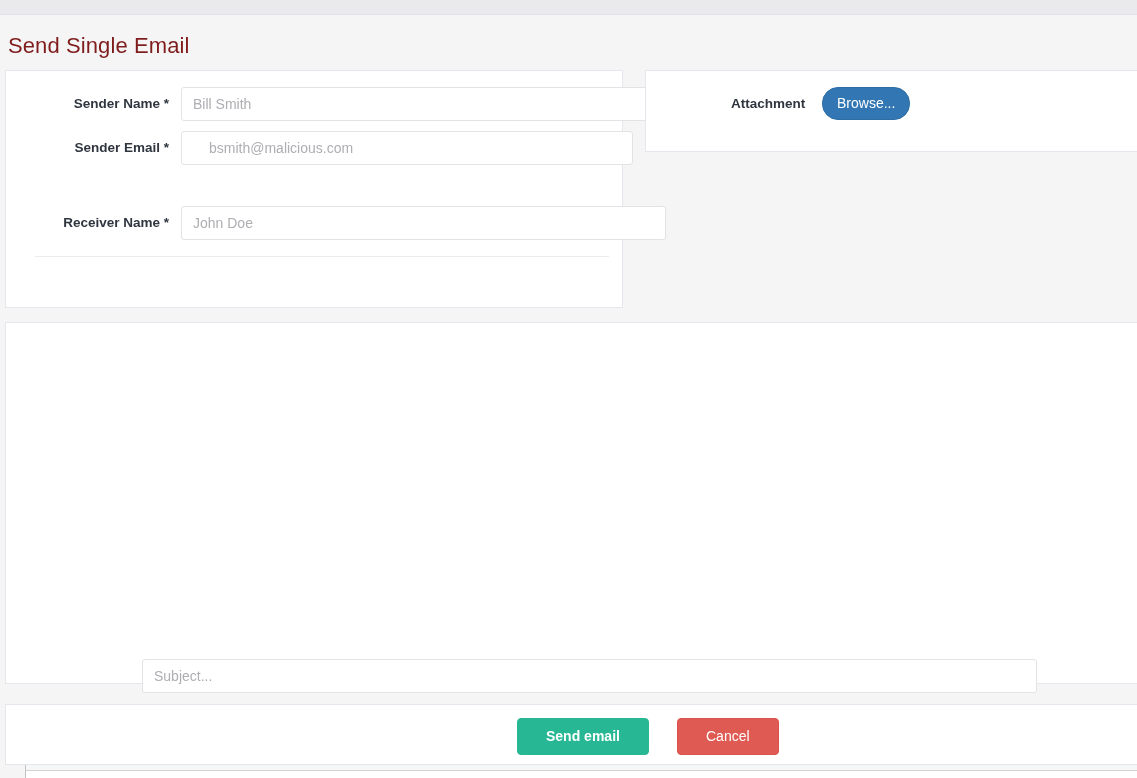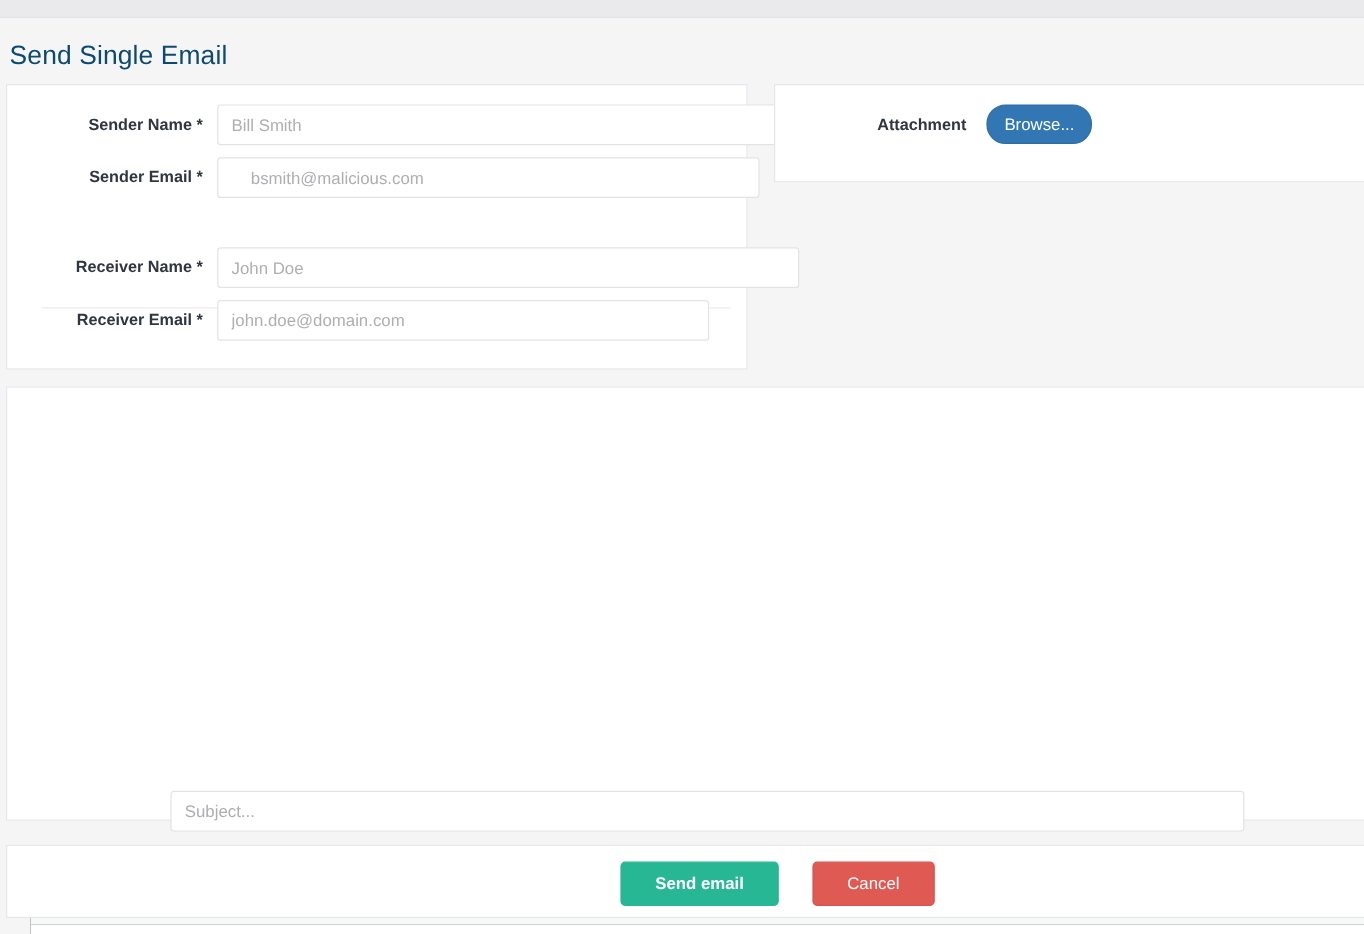--- a/index.html
+++ b/index.html
@@ -10,21 +10,21 @@
     font-size:14px;
     color:#333;
     -webkit-font-smoothing:antialiased;
   }
   .topbar{
     position:absolute;left:0;top:0;width:1137px;height:15px;
     background:#eaeaec;border-bottom:1px solid #dfe2e8;box-sizing:border-box;
   }
   .page-title{
     position:absolute;left:8px;top:33px;
-    font-size:22px;font-weight:400;color:#0c4a6e;letter-spacing:.1px;
+    font-size:22px;font-weight:400;color:#7f1d1d;letter-spacing:.1px;
   }
 
   
   .panel{
     position:absolute;background:#fff;border:1px solid #e6e7ed;
     box-sizing:border-box;
   }
   #panel-sender{left:5px;top:70px;width:618px;height:238px;}
   #panel-attachment{left:645px;top:70px;width:520px;height:82px;}
   #panel-message{left:5px;top:322px;width:1150px;height:362px;}
@@ -137,26 +137,20 @@
 
   <div class="divider"></div>
 
   <div class="form-row" style="left:0;top:135px;width:591px;">
     <div style="position:absolute;left:0;top:0;width:163px;">
       <span class="form-label"><span>Receiver Name</span> <span class="req">*</span></span>
     </div>
     <input class="form-input" style="left: 175px; top: 0px; width: 485px;" type="text" placeholder="John Doe">
   </div>
 
-  <div class="form-row" style="left:0;top:179px;width:591px;">
-    <div style="position:absolute;left:0;top:0;width:163px;">
-      <span class="form-label"><span>Receiver Email</span> <span class="req">*</span></span>
-    </div>
-    <input class="form-input" style="left: 175px; top: 0px; width: 410px;" type="text" placeholder="john.doe@domain.com">
-  </div>
 </div>
 
 <div class="panel" id="panel-attachment">
   <div style="position:absolute;left:0;top:16px;width:500px;height:34px;">
     <span class="att-label">Attachment</span>
     <button class="btn-browse">Browse...</button>
   </div>
 </div>
 
 <div class="panel" id="panel-message">

